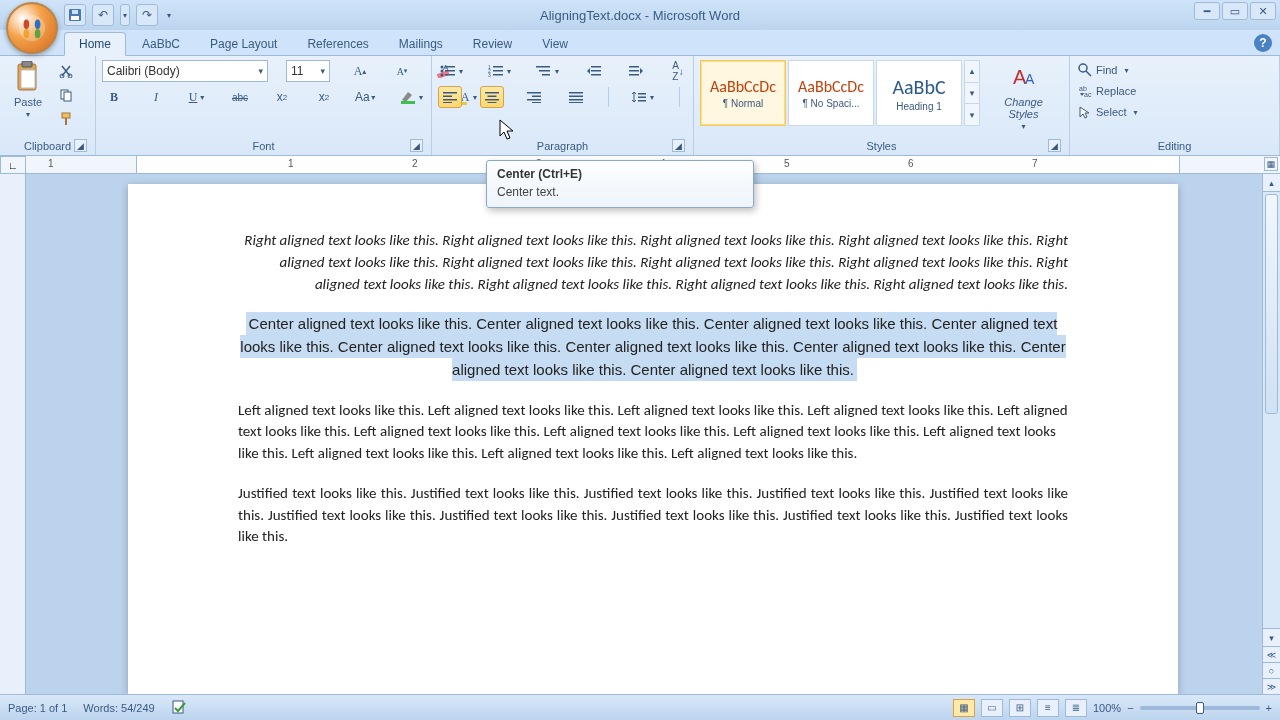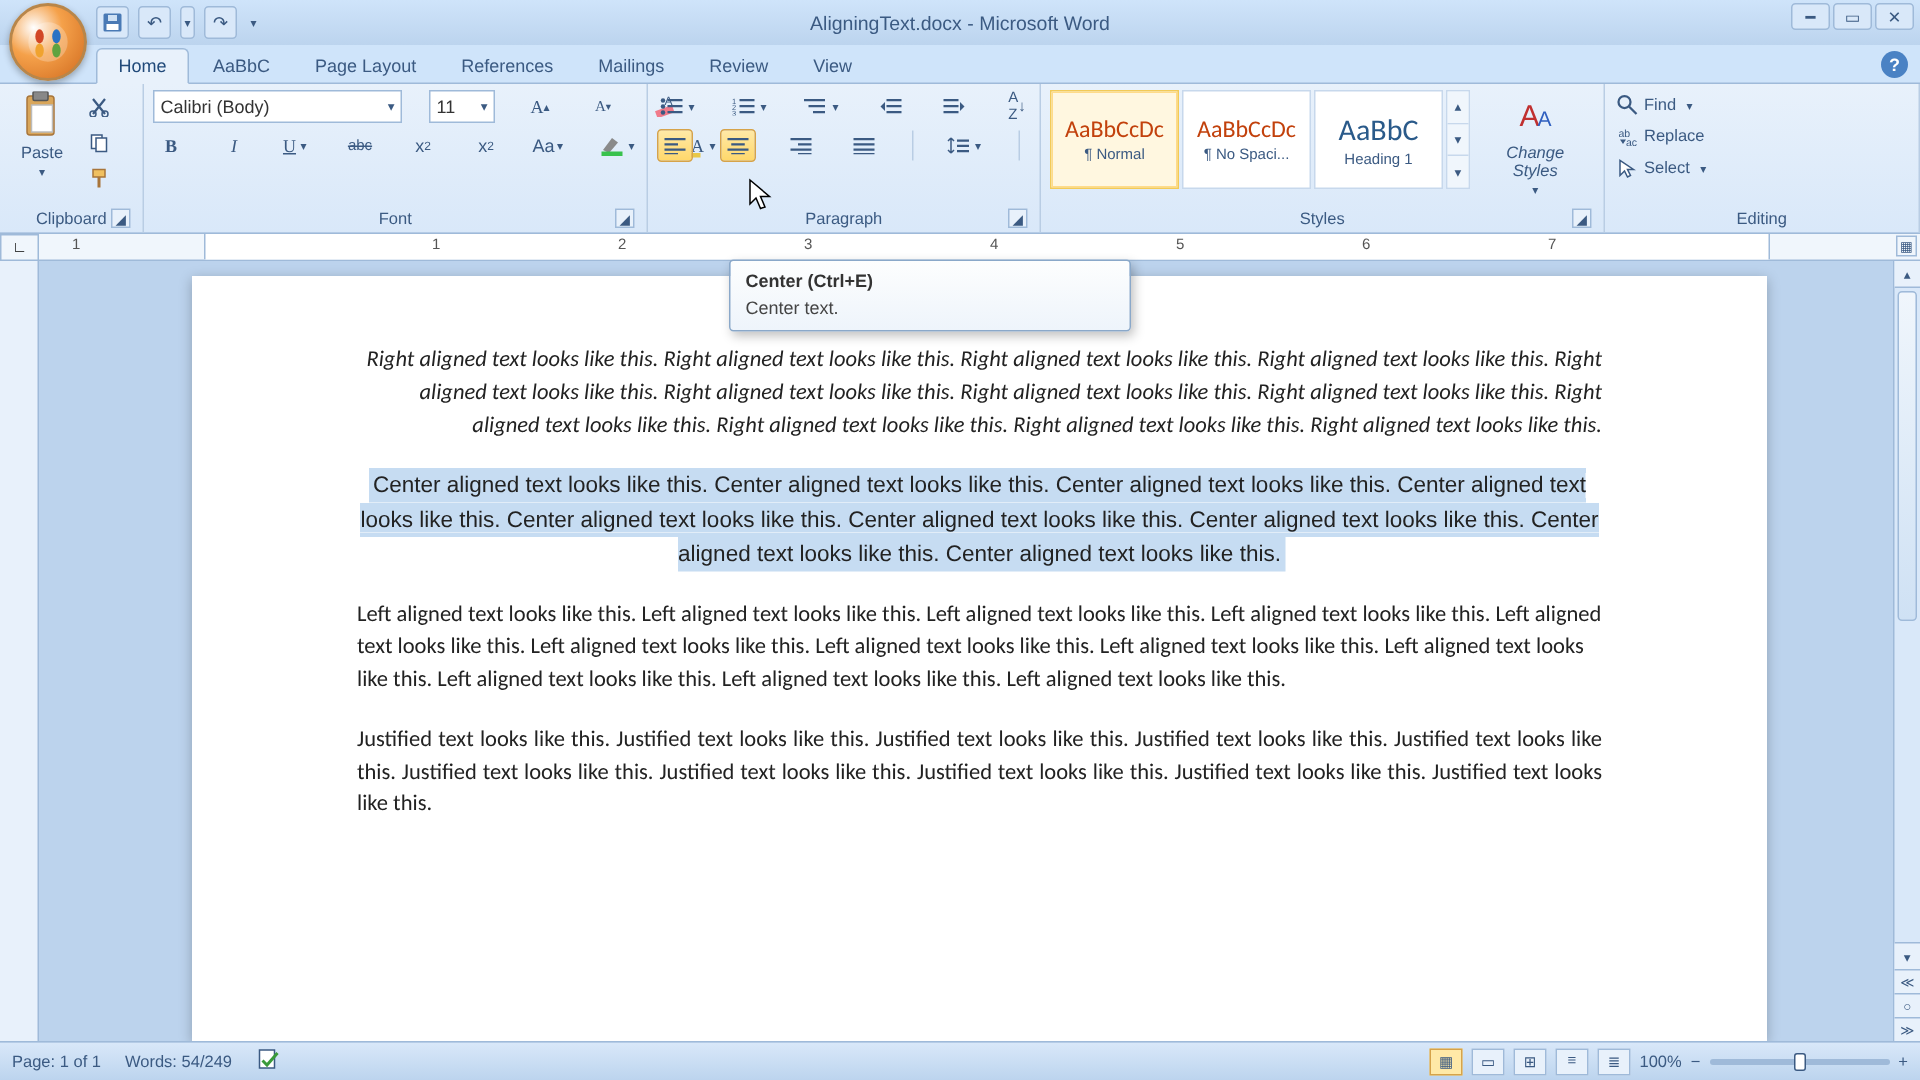--- a/index.html
+++ b/index.html
@@ -47,21 +47,21 @@
 .hruler-strip{ position:absolute; left:110px; right:100px; top:0; bottom:0; background:#fff; border-left:1px solid #9fbad9; border-right:1px solid #9fbad9;}
 .tick { position: absolute; top: 2px; }
 .page-scroll { flex: 1; overflow: hidden; position: relative; display:flex; justify-content:center; }
 .page { width: 1050px; background: #fff; box-shadow: 0 2px 8px rgba(0,0,0,0.25); margin-top: 10px; padding: 46px 110px 60px 110px; }
 .para { font-family: Calibri, sans-serif; font-size: 15px; color: #222; line-height: 1.45; margin-bottom: 18px; }
 .p-right { text-align: right; font-style: italic; }
 .p-center { text-align: center; }
 .p-left { text-align: left; }
 .p-just { text-align: justify; }
 .sel-hl { background: #c6dcf2; box-shadow: 0 0 0 3px #c6dcf2; display:inline; }
-.tooltip { position: absolute; left: 486px; top: 160px; width: 268px; background: linear-gradient(#fdfefe,#eef4fb); border: 1px solid #8aa8c9; border-radius: 3px; box-shadow: 2px 3px 7px rgba(0,0,0,0.25); padding: 6px 10px 8px 10px; z-index: 50; font-size: 12px; margin-top: 13px; }
+.tooltip { position: absolute; left: 486px; top: 160px; width: 268px; background: linear-gradient(#fdfefe,#eef4fb); border: 1px solid #8aa8c9; border-radius: 3px; box-shadow: 2px 3px 7px rgba(0,0,0,0.25); padding: 6px 10px 8px 10px; z-index: 50; font-size: 12px; }
 .tooltip-title { font-weight: bold; color: #333; margin-bottom: 4px; }
 .tooltip-body { color: #444; }
 .cursor { position: absolute; left: 498px; top: 118px; z-index: 60; pointer-events:none;}
 .statusbar { position: absolute; left: 0; right: 0; bottom: 0; height: 26px; background: linear-gradient(#d9e8f9,#bcd4ee); border-top: 1px solid #9fbad9; display: flex; align-items: center; font-size: 11px; color: #3b5a82; padding: 0 8px; gap: 16px; }
 .status-right { margin-left: auto; display: flex; align-items: center; gap: 6px; }
 .viewbtn { width: 22px; height: 18px; border: 1px solid #9fbad9; background: #e8f1fb; display: flex; align-items: center; justify-content: center; font-size: 10px; }
 .viewbtn.active { background: #ffe9a7; border-color: #d6a34a; }
 .zoom-slider { width: 120px; height: 4px; background: #9fbad9; position: relative; border-radius: 2px; }
 .zoom-thumb { position: absolute; left: 50%; top: -4px; width: 8px; height: 12px; background: #fff; border: 1px solid #3b5a82; border-radius: 2px; transform: translateX(-50%); }
 .vscroll{ position:absolute; right:0; top:0; bottom:0; width:18px; background:#d9e8f9; border-left:1px solid #9fbad9; display:flex; flex-direction:column;}

